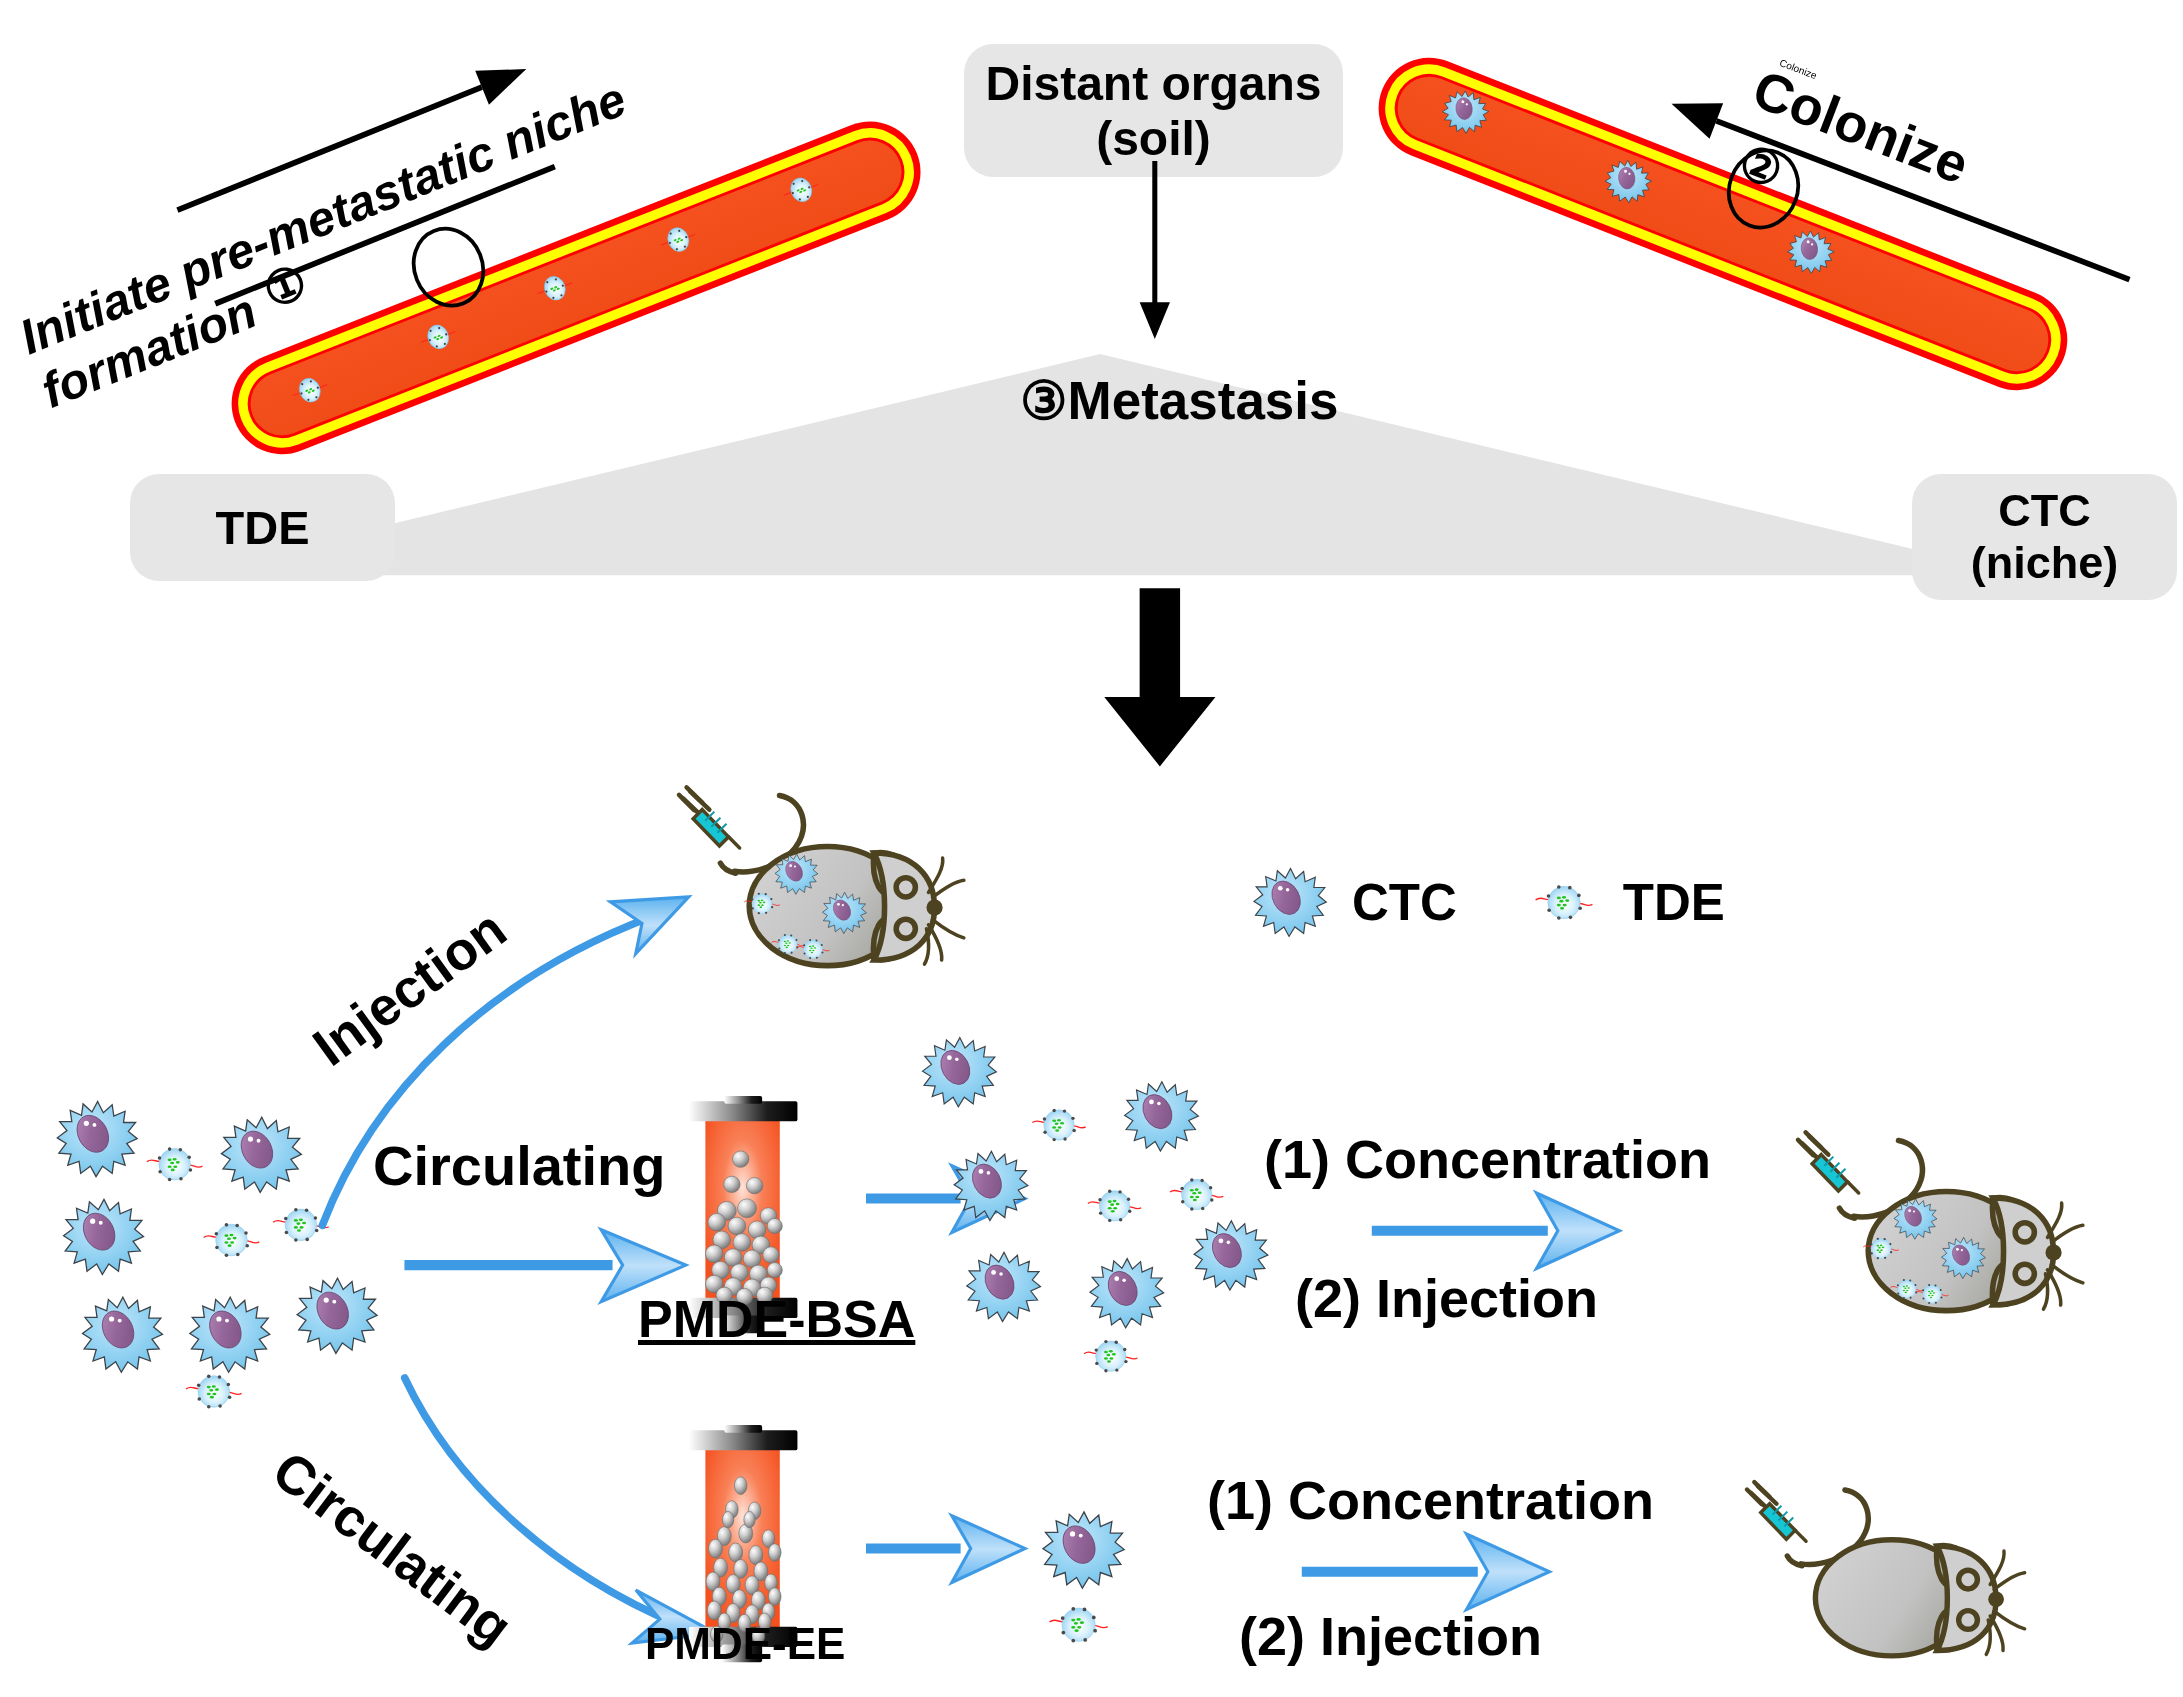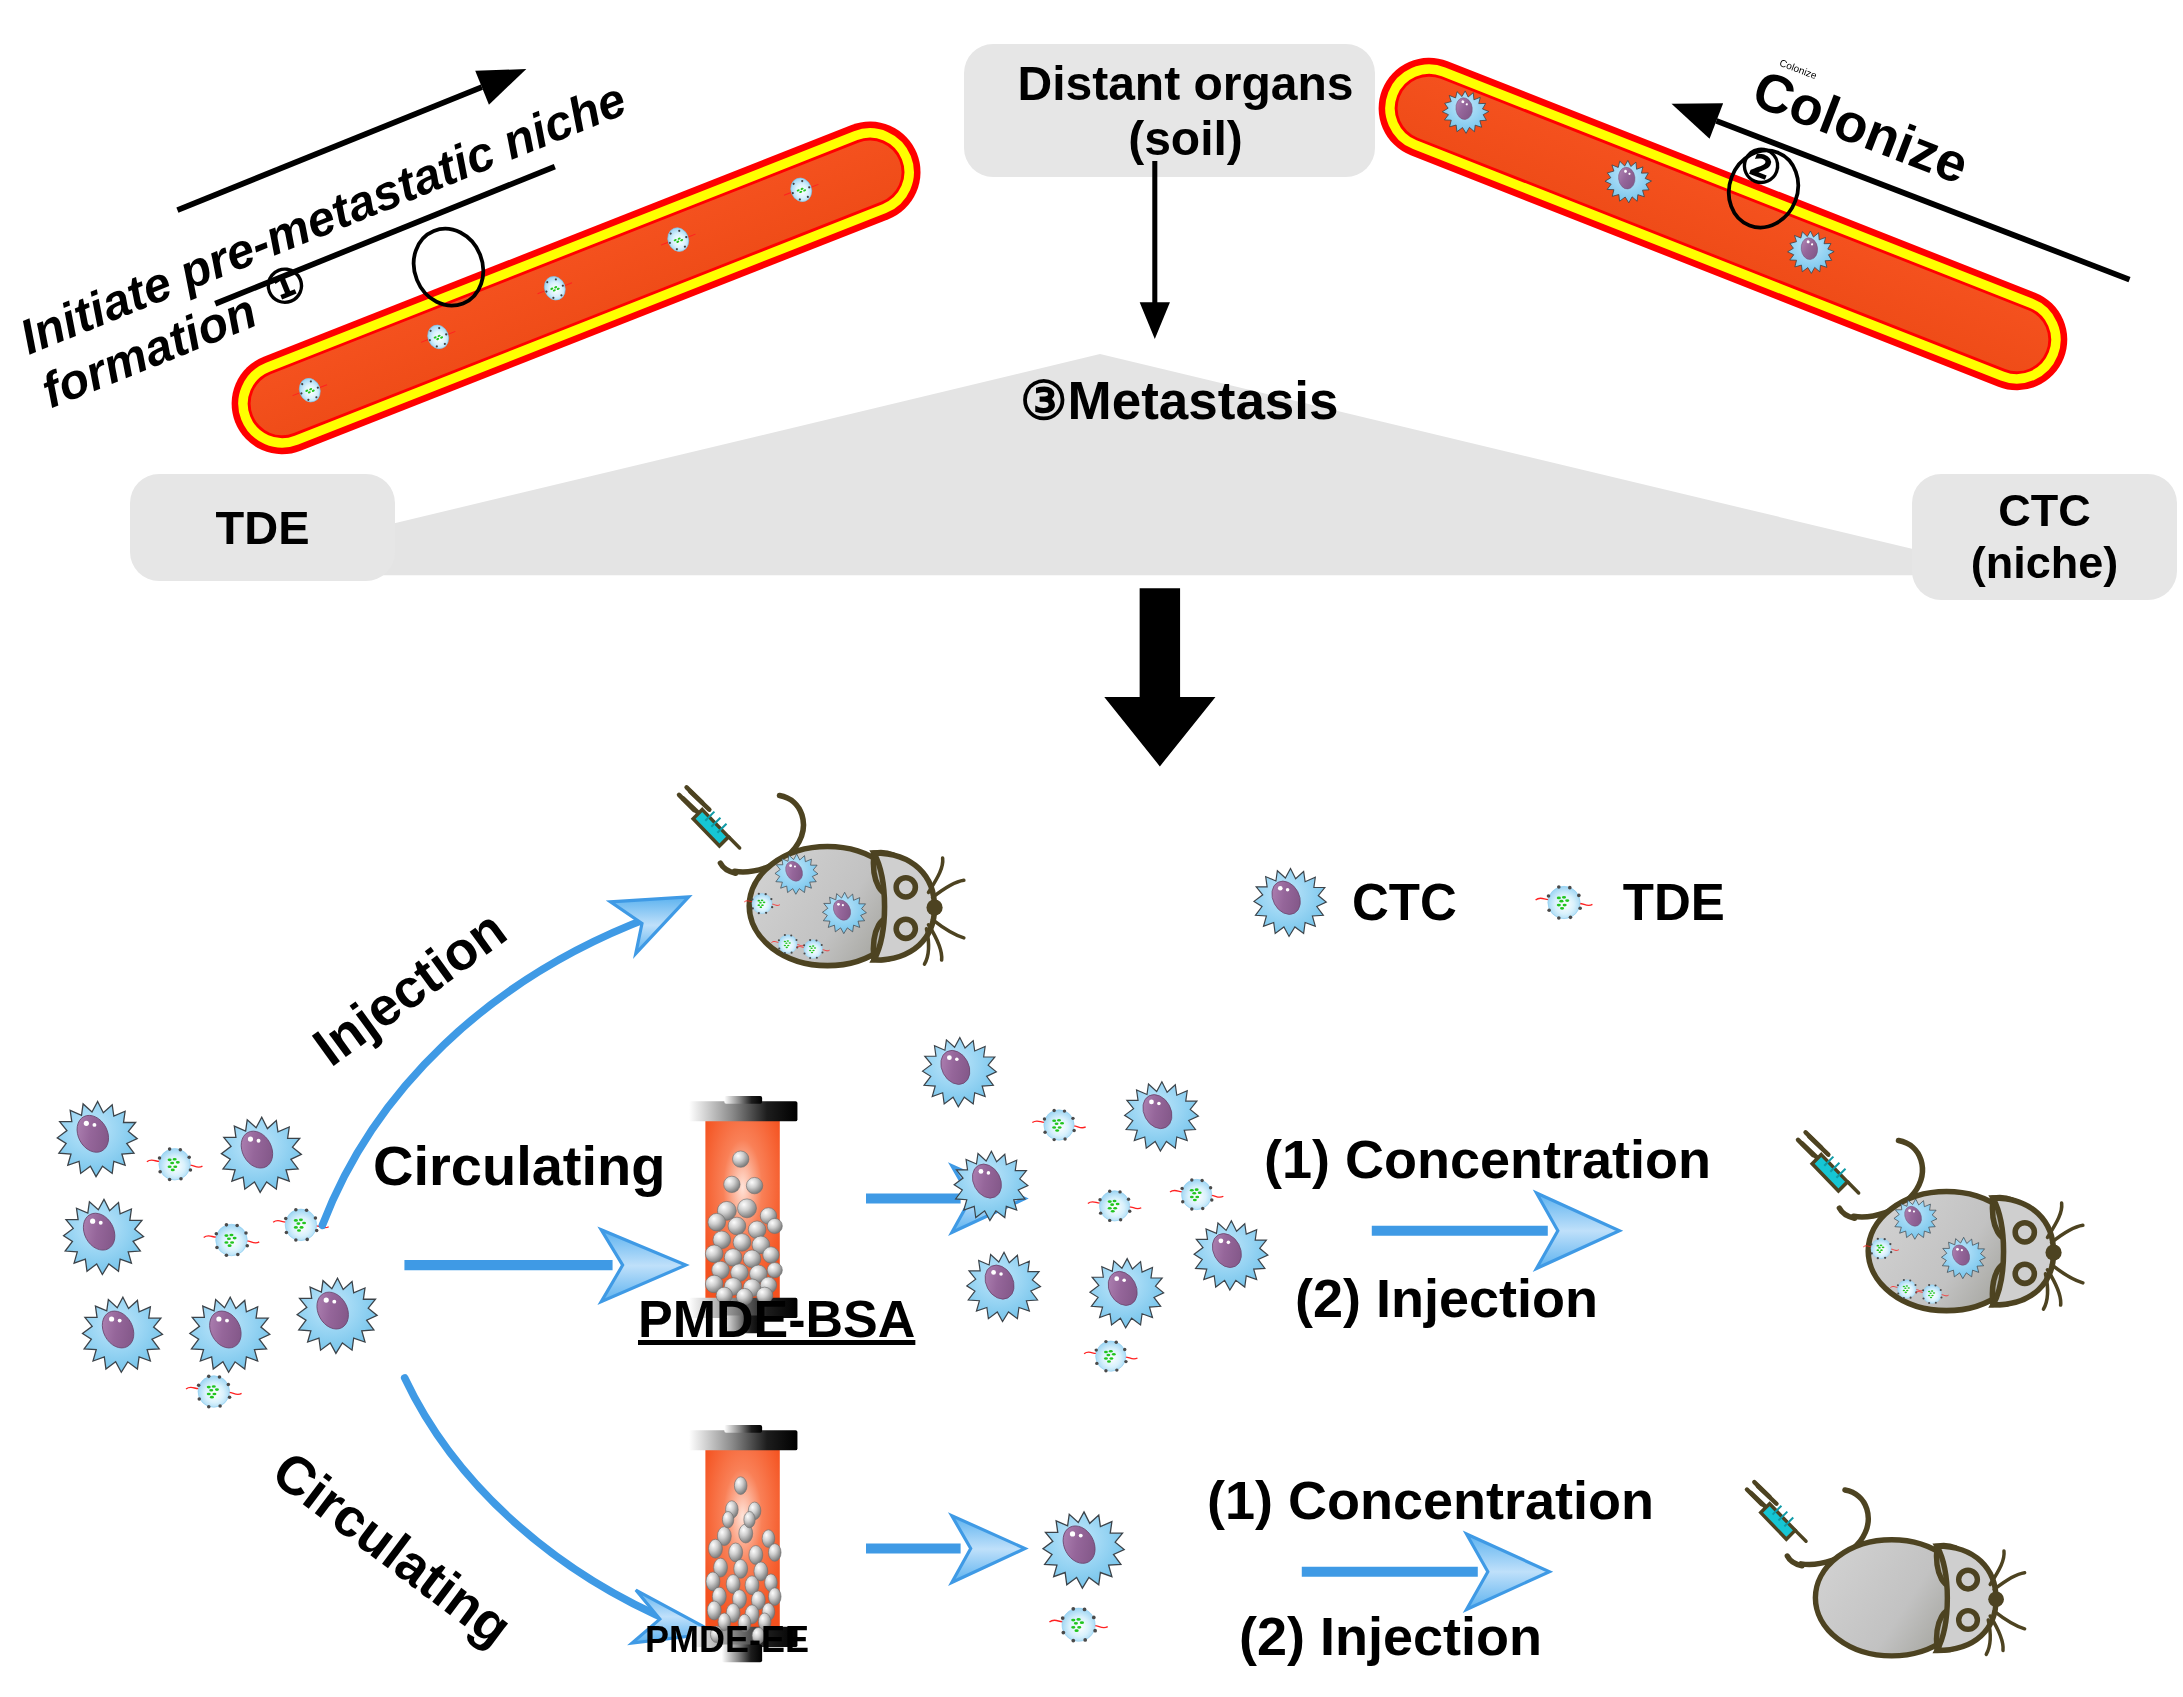--- a/index.html
+++ b/index.html
@@ -220,21 +220,21 @@
   </div>
   <svg class="abs" style="left:190px;top:114px;" width="442" height="209" viewBox="0 0 700 330">
     <g transform="rotate(-22 40 300)">
       <line x1="40" y1="300" x2="620" y2="300" stroke="#000" stroke-width="9"></line>
       <line x1="40" y1="140" x2="560" y2="140" stroke="#000" stroke-width="9"></line>
       <polygon points="560,112 636,140 560,170" fill="#000"></polygon>
     </g>
   </svg>
   <svg class="abs" style="left:354px;top:218px;" width="139" height="126" viewBox="0 0 220 200"></svg>
 
-  <div class="abs pill" style="left:964px;top:44px;width:379px;height:133px;font-size:48px;padding-left:32px;">
+  <div class="abs pill" style="left:964px;top:44px;width:379px;height:133px;font-size:48px;">
     <div>
       <div>Distant organs</div>
       <div>(soil)</div>
     </div>
   </div>
 
   <svg class="abs" style="left:1137px;top:161px;" width="76" height="183" viewBox="0 0 120 290">
     <line x1="28" y1="0" x2="28" y2="236" stroke="#000" stroke-width="8"></line>
     <polygon points="4,224 28,282 52,224" fill="#000"></polygon>
   </svg>
@@ -481,21 +481,21 @@
       <ellipse cx="126" cy="296" rx="10" ry="14"></ellipse>
         <ellipse cx="56" cy="312" rx="10" ry="14"></ellipse>
         <ellipse cx="88" cy="314" rx="10" ry="14"></ellipse>
       <ellipse cx="120" cy="312" rx="10" ry="14"></ellipse>
         <ellipse cx="62" cy="150" rx="9" ry="13"></ellipse>
         <ellipse cx="96" cy="150" rx="9" ry="13"></ellipse>
       <ellipse cx="44" cy="332" rx="10" ry="13"></ellipse>
         <ellipse cx="110" cy="334" rx="10" ry="13"></ellipse>
     </g>
   </svg>
-  <div class="abs lbl nowrap" style="left:645px;top:1621px;font-size:36px;">PMDE-EE</div>
+  <div class="abs lbl nowrap" style="left:645px;top:1621px;font-size:44px;">PMDE-EE</div>
 
   <svg class="abs" style="left:866px;top:1513px;" width="164" height="76" viewBox="0 0 260 120">
     <line x1="0" y1="56" x2="150" y2="56" stroke="#3f9ae5" stroke-width="16"></line>
     <polygon points="136,4 252,56 136,110 166,56" fill="url(#gBlueArr)" stroke="#3f9ae5" stroke-width="5"></polygon>
   </svg>
 
   <svg class="abs" style="left:1043px;top:1510px;" width="164" height="177" viewBox="0 0 260 280">
     <g transform="translate(0,0) scale(1.3)">
         <use href="#ctcCell"></use>
       </g>

